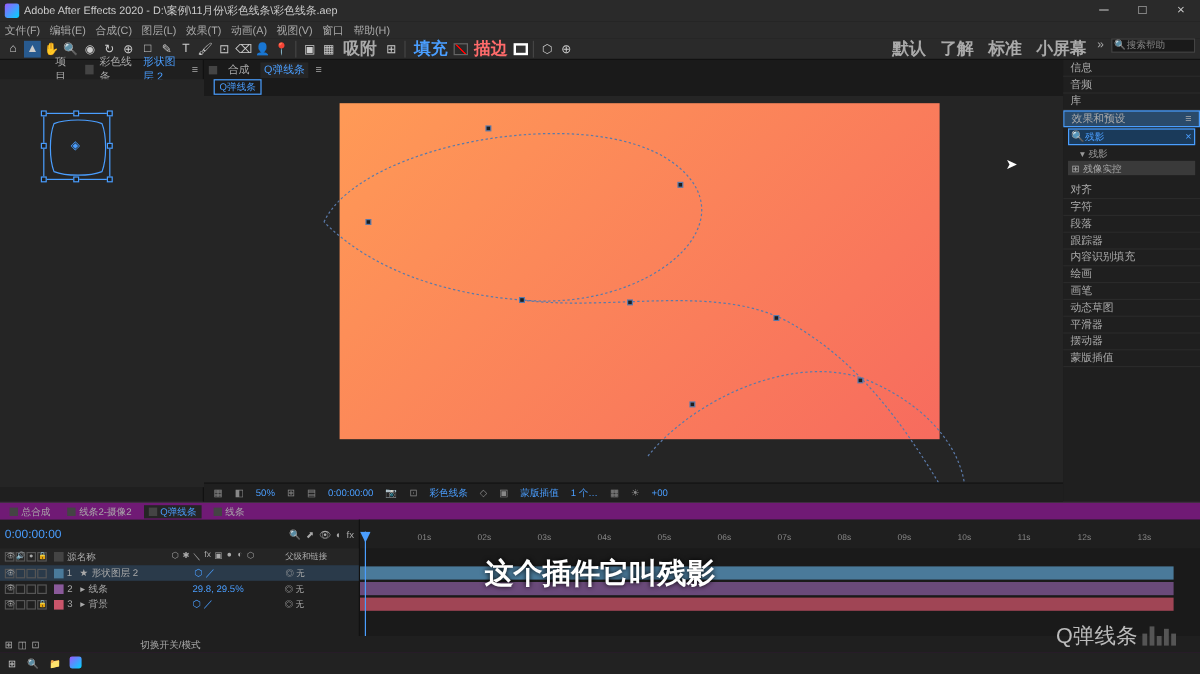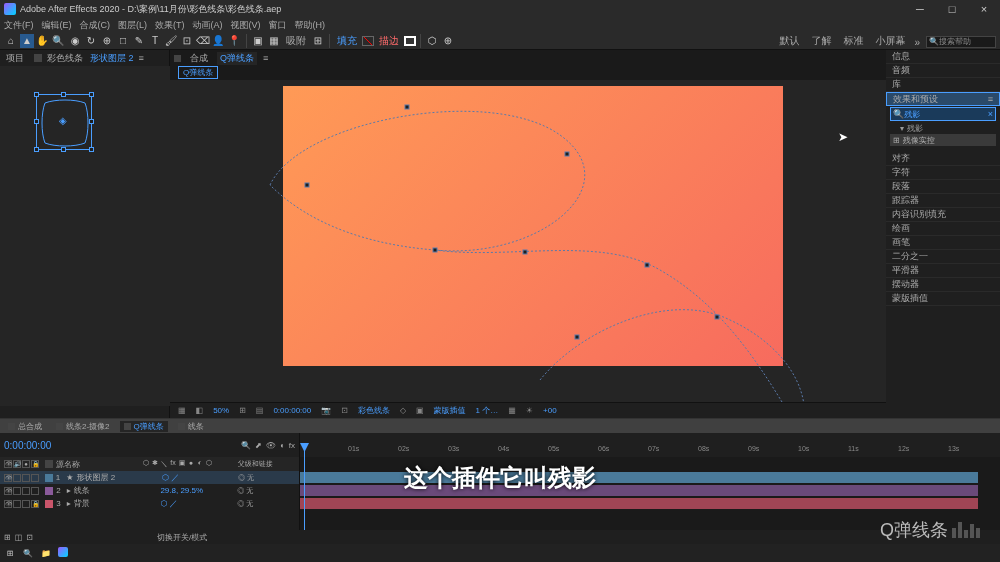--- a/index.html
+++ b/index.html
@@ -10,31 +10,31 @@
 .titlebar .winbtns { margin-left: auto; display: flex; gap: 8px; font-size: 11px; }
 .titlebar .winbtns span { width: 24px; text-align: center; }
 
 .menubar { height: 14px; background: #2a2a2a; display: flex; align-items: center; padding: 0 4px; font-size: 9px; }
 .menubar span { margin-right: 8px; }
 
 .toolbar { height: 18px; background: #2a2a2a; border-bottom: 1px solid #111; display: flex; align-items: center; padding: 0 4px; gap: 2px; }
 .toolbar .tool { width: 14px; height: 14px; display: flex; align-items: center; justify-content: center; color: #ccc; font-size: 10px; }
 .toolbar .tool.active { background: #285a8f; }
 .toolbar .sep { width: 1px; height: 14px; background: #444; margin: 0 2px; }
-.toolbar .txt { font-size: 10px; padding: 0 3px; }
+.toolbar .txt { font-size: 14px; padding: 0 3px; font-weight: bold; }
 .toolbar .txt.blue { color: #4a9eff; }
 .toolbar .txt.red { color: #ff6b6b; }
 .toolbar .colorbox { width: 12px; height: 10px; }
-.toolbar .right { margin-left: auto; display: flex; align-items: flex-end; gap: 6px; }
+.toolbar .right { margin-left: auto; display: flex; align-items: flex-start; gap: 6px; }
 .toolbar .search { height: 12px; background: #1a1a1a; border: 1px solid #444; width: 70px; color: #888; font-size: 8px; padding: 0 2px; display: flex; align-items: center; }
 
 .main { display: flex; height: 368px; }
 
 .left-panel { width: 170px; background: #1f1f1f; border-right: 1px solid #111; }
-.panel-tabs { height: 16px; display: flex; align-items: center; font-size: 9px; padding: 0 4px; gap: 8px; }
+.panel-tabs { height: 16px; display: flex; align-items: center; font-size: 9px; padding: 0 4px; gap: 8px; margin-left: 40px; }
 .panel-tabs .tab { padding: 0 2px; }
 .panel-tabs .tab.active { color: #4a9eff; }
 .panel-tabs .layerlink { display: flex; align-items: center; gap: 3px; }
 .panel-tabs .chip { width: 8px; height: 8px; background: #444; }
 .panel-subhead { font-size: 8px; padding: 2px 8px; color: #888; }
 
 .left-canvas { width: 170px; height: 340px; position: relative; background: #252525; }
 .shape-bbox { position: absolute; left: 36px; top: 28px; width: 56px; height: 56px; border: 1px solid #4a9eff; }
 .shape-bbox .handle { position: absolute; width: 5px; height: 5px; background: #1e1e1e; border: 1px solid #4a9eff; }
 .h-tl { left: -3px; top: -3px; } .h-tr { right: -3px; top: -3px; } .h-bl { left: -3px; bottom: -3px; } .h-br { right: -3px; bottom: -3px; }
@@ -62,21 +62,21 @@
 
 .right-panel { width: 114px; background: #1f1f1f; display: flex; flex-direction: column; font-size: 9px; }
 .rp-item { height: 14px; padding: 0 6px; display: flex; align-items: center; border-bottom: 1px solid #2a2a2a; }
 .rp-item.active { background: #2a4a6a; border: 1px solid #4a9eff; }
 .rp-item.active .menu-icon { margin-left: auto; }
 .rp-search { height: 14px; margin: 1px 4px; background: #1a3a5a; border: 1px solid #4a9eff; display: flex; align-items: center; padding: 0 2px; }
 .rp-search input { background: transparent; border: none; color: #4a9eff; font-size: 8px; width: 100%; outline: none; }
 .rp-sub { padding-left: 14px; font-size: 8px; color: #999; height: 12px; display: flex; align-items: center; }
 .rp-fx { height: 12px; background: #3a3a3a; margin: 0 4px; padding: 0 3px; display: flex; align-items: center; font-size: 8px; }
 
-.timeline { height: 126px; background: #404040; border-top: 1px solid #333; display: flex; flex-direction: column; }
+.timeline { height: 126px; background: #701a75; border-top: 1px solid #333; display: flex; flex-direction: column; }
 .tl-tabs { height: 14px; display: flex; align-items: center; gap: 6px; padding: 0 4px; font-size: 8px; }
 .tl-tabs .tltab { padding: 0 4px; display: flex; align-items: center; gap: 3px; }
 .tl-tabs .tltab.active { background: #252525; color: #4a9eff; }
 .tl-tabs .tchip { width: 7px; height: 7px; background: #444; }
 
 .tl-body { flex: 1; display: flex; }
 .tl-left { width: 300px; background: #1f1f1f; border-right: 1px solid #111; }
 .tl-header { height: 24px; display: flex; align-items: center; padding: 0 4px; gap: 4px; font-size: 8px; }
 .timecode { color: #4a9eff; font-size: 10px; }
 .tl-cols { height: 14px; display: flex; align-items: center; font-size: 8px; background: #252525; padding: 0 4px; }
@@ -282,21 +282,21 @@
       <span>残像实控</span>
     </div>
     <div style="height:6px"></div>
     <div class="rp-item">对齐</div>
     <div class="rp-item">字符</div>
     <div class="rp-item">段落</div>
     <div class="rp-item">跟踪器</div>
     <div class="rp-item">内容识别填充</div>
     <div class="rp-item">绘画</div>
     <div class="rp-item">画笔</div>
-    <div class="rp-item">二分之一</div>
+    <div class="rp-item">动态草图</div>
     <div class="rp-item">平滑器</div>
     <div class="rp-item">摆动器</div>
     <div class="rp-item">蒙版插值</div>
   </div>
 </div>
 
 <div class="timeline">
   <div class="tl-tabs">
     <span class="tltab">
         <span class="tchip"></span>
@@ -421,21 +421,21 @@
         <div class="tl-track">
             <div class="tl-bar" style="left:0;width:678px;background:#a04555"></div>
           </div>
       </div>
     </div>
   </div>
   <div class="tl-footer">
     <span>⊞</span>
     <span>◫</span>
     <span>⊡</span>
-    <span style="margin-left:120px">切换开关/模式</span>
+    <span style="margin-left:80px">切换开关/模式</span>
   </div>
 </div>
 
 <div class="subtitle">这个插件它叫残影</div>
 <div class="watermark">
   <span>Q弹线条</span>
   <div class="bili">
     <span style="height:10px"></span>
       <span style="height:16px"></span>
       <span style="height:8px"></span>

